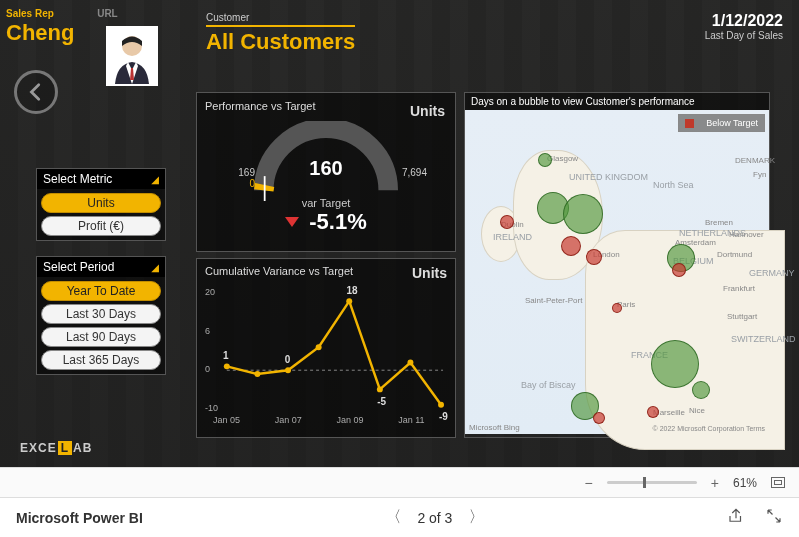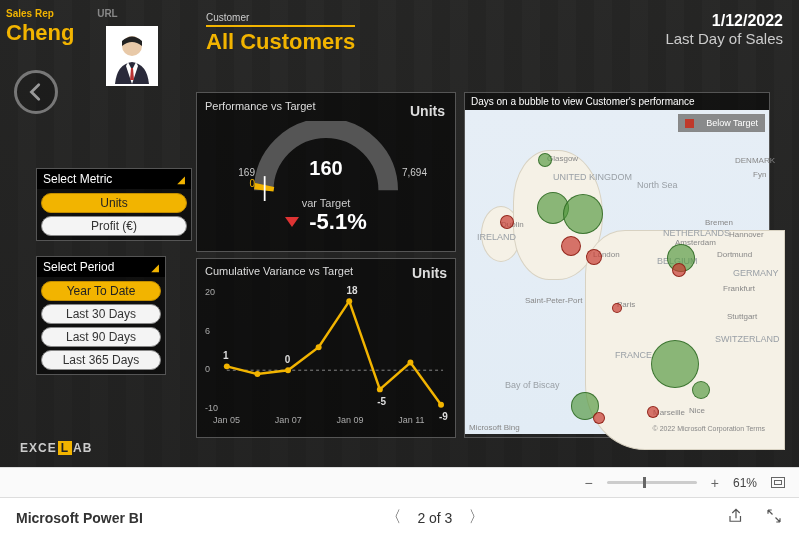--- a/index.html
+++ b/index.html
@@ -35,28 +35,28 @@
   .avatar svg { width:46px; height:56px; }
   .cust-block { position:absolute; left:200px; top:6px; }
   .cust-label { color:#ccc; font-size:10px; }
   .cust-title { color:#f2b400; font-size:22px; font-weight:700; border-top:2px solid #f2b400; display:inline-block; padding-top:2px; margin-top:2px;text-align:right;}
   .toggle-block { position:absolute; left:470px; top:8px; display:flex; align-items:center; gap:8px; color:#ddd; font-size:13px; font-weight:600;}
   .dial { width:40px; height:40px; border-radius:50%; background:#000 radial-gradient(circle at 50% 50%, #444 0 6px, #000 7px);
           border:2px solid #666; position:relative;}
   .dial::after{content:"";position:absolute;left:50%;top:50%;width:26px;height:6px;background:#bbb;border-radius:3px;transform:translate(-50%,-50%) rotate(55deg);}
   .date-block { position:absolute; right:10px; top:6px; text-align:right; color:#fff;}
   .date-main { font-size:16px; font-weight:600;}
-  .date-sub { font-size:15px; color:#ccc;}
+  .date-sub { font-size:10px; color:#ccc;}
   .back-btn {
     position:absolute; left:14px; top:70px; width:44px; height:44px;
     border-radius:50%; border:3px solid #777; background:rgba(0,0,0,0.2);
     display:flex; align-items:center; justify-content:center; color:#aaa; cursor:pointer;
   }
   .panel { background:rgba(0,0,0,0.55); border:1px solid #555; position:absolute;}
-  .metric-panel { left:36px; top:168px; width:156px; }
+  .metric-panel { left:36px; top:168px; width:130px; }
   .panel-header { background:#000; color:#fff; font-size:12px; padding:3px 6px; display:flex; justify-content:space-between; align-items:center;}
   .panel-header .ico { color:#f2b400; font-size:10px;}
   .btn-row { display:flex; flex-direction:column; gap:3px; padding:4px;}
   .opt {
     border-radius:10px; font-size:12px; text-align:center; padding:2px 4px;
     background:#f4f4f4; color:#333; border:1px solid #888; cursor:pointer;
   }
   .opt.active { background:#f2b400; color:#222; border-color:#c28d00;}
   .period-panel { left:36px; top:256px; width:130px;}
   .brand { position:absolute; left:20px; bottom:12px; color:#ccc; font-size:12px; font-weight:600; letter-spacing:1px;}
@@ -79,21 +79,21 @@
   .chart-inner{position:relative; height:140px; margin-top:4px;}
   .chart-inner svg{width:100%; height:100%;}
   .map-wrap { position:absolute; left:464px; top:92px; width:306px; height:346px; border:1px solid #555;}
   .map-hint { color:#fff; font-size:10px; padding:3px 6px; background:rgba(0,0,0,0.5);}
   .map-canvas { position:relative; width:100%; height:calc(100% - 20px); background:#dbe9d3;}
   .sea { position:absolute; inset:0; background:linear-gradient(#e6eef6,#e2ecf5);}
   .land { position:absolute; background:#f5f1e6; border:1px solid #d8d2c2;}
   .land.uk {left:48px; top:40px; width:90px; height:130px; border-radius:40% 50% 50% 40%;}
   .land.ire{left:16px; top:96px; width:40px; height:56px; border-radius:50%;}
   .land.eu {left:120px; top:120px; width:200px; height:220px; border-radius:20% 0 0 30%;}
-  .cnty-lbl{position:absolute; font-size:9px; color:#9aa0a6;}
+  .cnty-lbl{position:absolute; font-size:9px; color:#9aa0a6;margin-left:16px;}
   .city-lbl{position:absolute; font-size:8px; color:#888;}
   .bubble{position:absolute; border-radius:50%; background:rgba(80,150,60,0.65); border:1px solid rgba(40,100,30,0.8);}
   .bubble.red{background:rgba(200,60,50,0.7); border-color:rgba(140,30,20,0.9);}
   .legend-box{position:absolute; right:4px; top:4px; background:rgba(120,120,120,0.85); color:#fff; padding:3px 6px; font-size:9px; display:flex; align-items:center; gap:12px; border:1px solid #888;}
   .legend-sq{width:9px;height:9px;background:#c0392b;}
   .map-attr{position:absolute; bottom:2px; left:4px; font-size:8px; color:#888;}
   .map-attr2{position:absolute; bottom:2px; right:4px; font-size:7px; color:#888;}
   .toolbar {
     height:30px; border-top:1px solid #ddd; background:#fafafa;
     display:flex; align-items:center; justify-content:flex-end;

